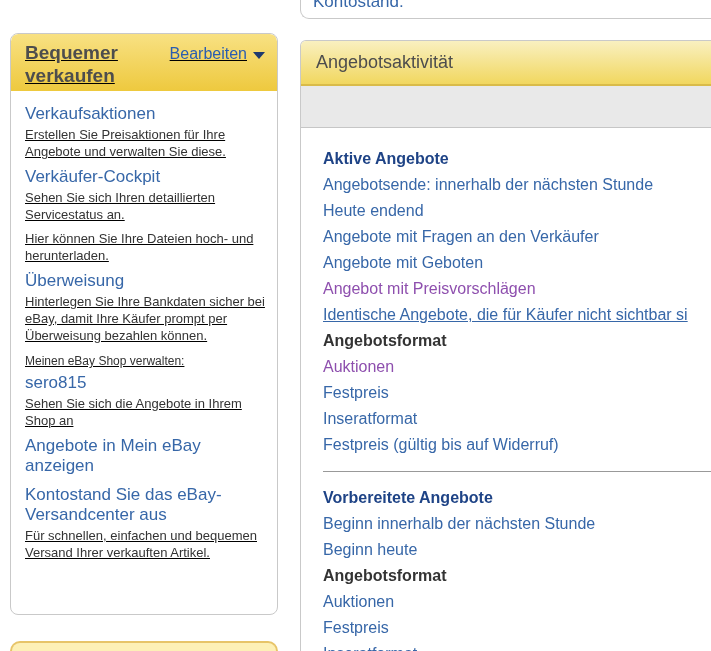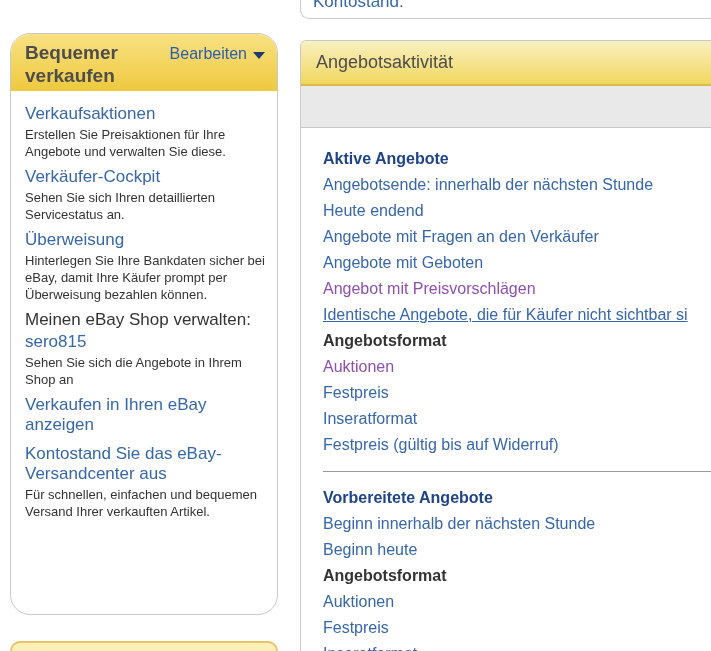--- a/index.html
+++ b/index.html
@@ -11,34 +11,34 @@
 
   
   .konto-box { position:absolute; left:300px; top:-58px; width:430px; height:77px;
                border:1px solid #c9c9c9; border-top:none; border-right:none;
                border-radius:0 0 0 9px; background:#fff;
                display:flex; align-items:flex-end; padding:0 0 6px 12px; }
   .konto-link { font-size:17px; color:#3767a8; line-height:20px; }
 
   
   .sidebar-box { position:absolute; left:10px; top:33px; width:268px; height:582px;
-                 border:1px solid #c9c9c9; border-radius:20px; background:#fff; overflow:hidden; }
+                 border:1px solid #c9c9c9; border-radius:8px; background:#fff; overflow:hidden;text-decoration:underline; }
   .sidebar-header { height:57px; background:linear-gradient(#f8e183,#eec93e);
                     border-radius:7px 7px 0 0; padding:7px 12px 0 14px;
                     display:flex; justify-content:space-between; align-items:flex-start; }
   .sidebar-title { font-size:19px; font-weight:bold; color:#4d4d4d; line-height:23px; width:130px; }
   .edit-link { font-size:16px; color:#2a5db0; margin-top:4px; white-space:nowrap;
                display:inline-flex; align-items:center;justify-content:center; }
   .caret { display:inline-block; width:0; height:0; margin-left:6px; margin-top:2px;
            border-left:6px solid transparent; border-right:6px solid transparent;
            border-top:7px solid #1e3a6e; }
   .sidebar-body { padding:13px 12px 0 14px; }
   .side-group { margin-bottom:7px; }
   .side-link { font-size:17px; color:#3767a8; display:inline-block; line-height:20px; margin-bottom:2px; }
-  .side-heading { font-size:17px; color:#333; line-height:20px; margin-bottom:2px; margin-top:3px; }
+  .side-heading { font-size:12px; color:#333; line-height:20px; margin-bottom:2px; margin-top:3px; }
   .side-desc { font-size:13px; color:#333; line-height:17px; }
 
   
   .bottom-box { position:absolute; left:10px; top:641px; width:268px; height:16px;
                 border:2px solid #e7c468; border-bottom:none; border-radius:10px 10px 0 0;
                 background:#fdf0b6; }
 
   
   .main-panel { position:absolute; left:300px; top:40px; width:430px; height:611px;
                 border:1px solid #c9c9c9; border-bottom:none; border-radius:6px 6px 0 0; background:#fff; }
@@ -79,35 +79,36 @@
         <a class="side-link" href="#">Verkaufsaktionen</a>
         <div class="side-desc">Erstellen Sie Preisaktionen für Ihre Angebote und verwalten Sie diese.</div>
       </div>
 
       <div class="side-group">
         <a class="side-link" href="#">Verkäufer-Cockpit</a>
         <div class="side-desc">Sehen Sie sich Ihren detaillierten Servicestatus an.</div>
       </div>
 
       <div class="side-group">
+        <div class="side-desc">Hier können Sie Ihre Dateien hoch- und herunterladen.</div>
       </div>
 
       <div class="side-group">
         <a class="side-link" href="#">Überweisung</a>
         <div class="side-desc">Hinterlegen Sie Ihre Bankdaten sicher bei eBay, damit Ihre Käufer prompt per Überweisung bezahlen können.</div>
       </div>
 
       <div class="side-group">
         <div class="side-heading">Meinen eBay Shop verwalten:</div>
         <a class="side-link" href="#">sero815</a>
         <div class="side-desc">Sehen Sie sich die Angebote in Ihrem Shop an</div>
       </div>
 
       <div class="side-group">
-        <a class="side-link" href="#">Verkaufen in Ihren eBay anzeigen</a>
+        <a class="side-link" href="#">Angebote in Mein eBay anzeigen</a>
       </div>
 
       <div class="side-group">
         <a class="side-link" href="#">Kontostand Sie das eBay-Versandcenter aus</a>
         <div class="side-desc">Für schnellen, einfachen und bequemen Versand Ihrer verkauften Artikel.</div>
       </div>
 
     </div>
   </div>
 

